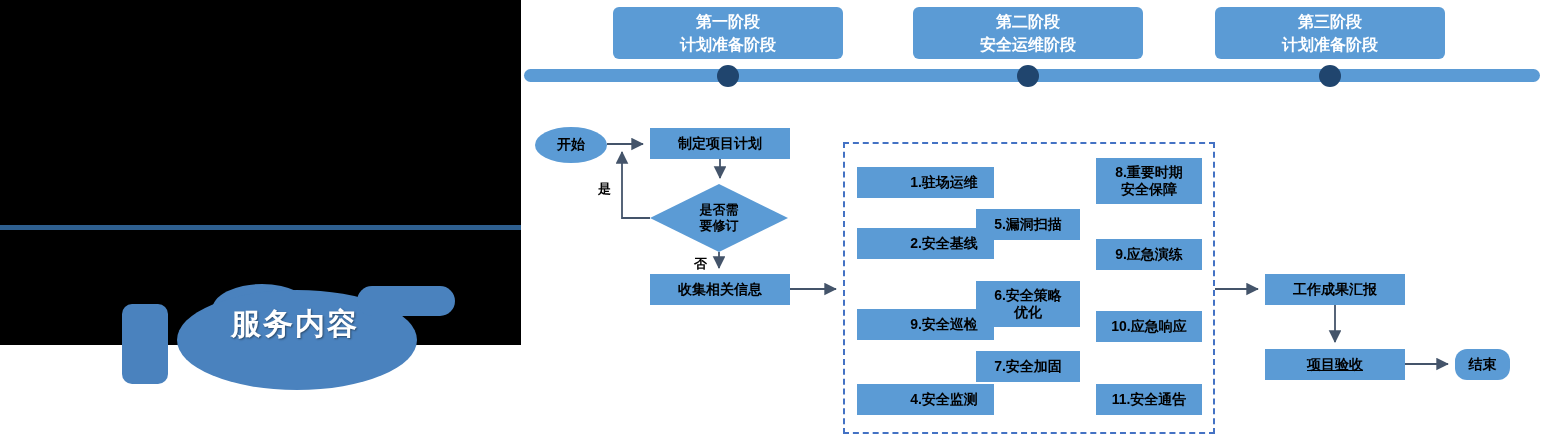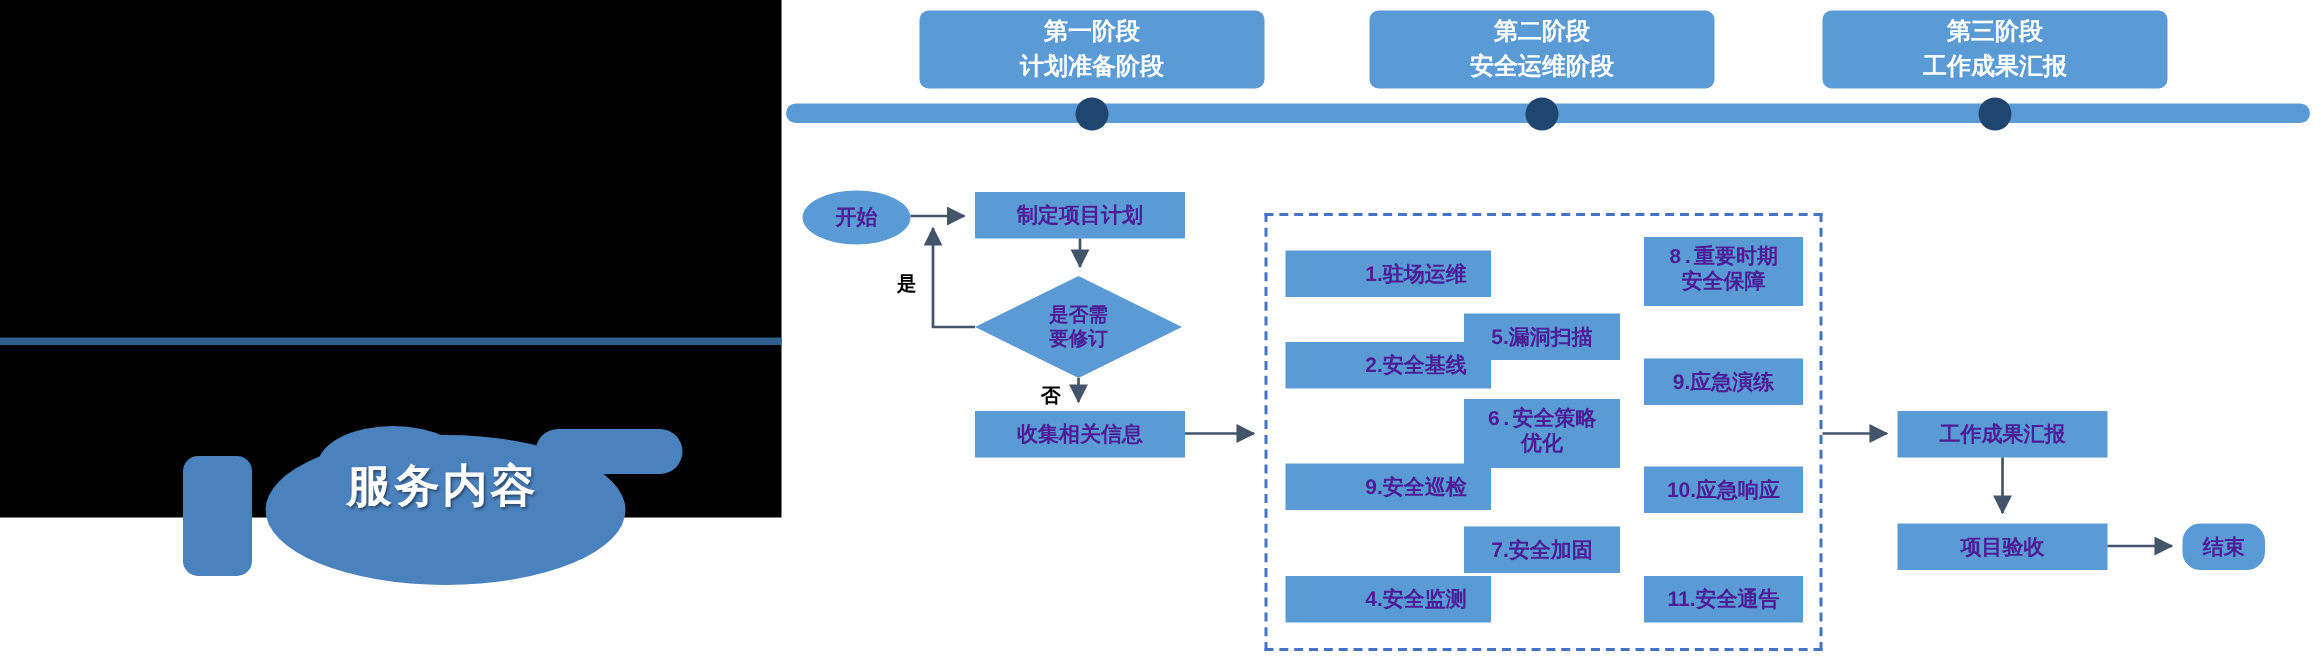--- a/index.html
+++ b/index.html
@@ -22,45 +22,45 @@
   .dot1{left:717px;}.dot2{left:1017px;}.dot3{left:1319px;}
   
   .phase{
     position:absolute;top:7px;width:230px;height:52px;background:#5B9BD5;border-radius:6px;
     color:#fff;font-weight:bold;font-size:16px;line-height:1.45;
     display:flex;align-items:center;justify-content:center;text-align:center;white-space:pre-line;
   }
   .phase1{left:613px;}.phase2{left:913px;}.phase3{left:1215px;}
   
   .node{
-    position:absolute;background:#5B9BD5;color:#4c1d95;font-weight:bold;font-size:14px;
+    position:absolute;background:#5B9BD5;color:#000000;font-weight:bold;font-size:14px;
     display:flex;align-items:center;justify-content:center;text-align:center;
     white-space:pre-line;line-height:1.25;
   }
   .start{left:535px;top:127px;width:72px;height:36px;border-radius:50%;}
   .make-plan{left:650px;top:128px;width:140px;height:31px;}
   .diamond{left:650px;top:184px;width:138px;height:68px;font-size:13px;
     clip-path:polygon(50% 0,100% 50%,50% 100%,0 50%);}
   .collect{left:650px;top:274px;width:140px;height:31px;}
   .report{left:1265px;top:274px;width:140px;height:31px;}
-  .acceptance{left:1265px;top:349px;width:140px;height:31px;}
+  .acceptance{left:1265px;top:349px;width:140px;height:31px;text-decoration:underline;}
   .end{left:1455px;top:349px;width:55px;height:31px;border-radius:12px;}
   .branch-label{position:absolute;color:#000;font-size:13px;font-weight:bold;}
   .yes{left:598px;top:180px;}
   .no{left:694px;top:255px;}
   
   .dashed-box{position:absolute;left:843px;top:142px;width:372px;height:292px;border:2px dashed #4472C4;box-sizing:border-box;}
   .svc{font-size:14px;}
   .c1{left:857px;width:100px;padding-left:37px;}
   .c2{left:976px;width:104px;}
   .c3{left:1096px;width:106px;}
   .h1{height:31px;}
-  .h2{height:46px;font-family:Liberation Mono, monospace;}
+  .h2{height:46px;}
   .s1a{top:167px;}.s1b{top:228px;}.s1c{top:309px;}.s1d{top:384px;}
-  .s2a{top:209px;}.s2b{top:266px;}.s2c{top:351px;}
+  .s2a{top:209px;}.s2b{top:281px;}.s2c{top:351px;}
   .s3a{top:158px;}.s3b{top:239px;}.s3c{top:311px;}.s3d{top:384px;}
   
   .connectors{position:absolute;left:0;top:0;width:1547px;height:446px;pointer-events:none;}
 </style>
 </head>
 <body>
 
 <div class="canvas">
 
   <div class="left-panel">
@@ -81,21 +81,21 @@
   <div class="timeline-bar"></div>
   <div class="timeline-dot dot1"></div>
   <div class="timeline-dot dot2"></div>
   <div class="timeline-dot dot3"></div>
 
   <div class="phase phase2">第二阶段
 安全运维阶段</div>
   <div class="phase phase1">第一阶段
 计划准备阶段</div>
   <div class="phase phase3">第三阶段
-工作成果汇报</div>
+计划准备阶段</div>
 
   <div class="node start">开始</div>
   <div class="node make-plan">制定项目计划</div>
   <div class="node diamond">是否需
 要修订</div>
   <div class="branch-label yes">是</div>
   <div class="branch-label no">否</div>
   <div class="node collect">收集相关信息</div>
 
   <div class="dashed-box"></div>

